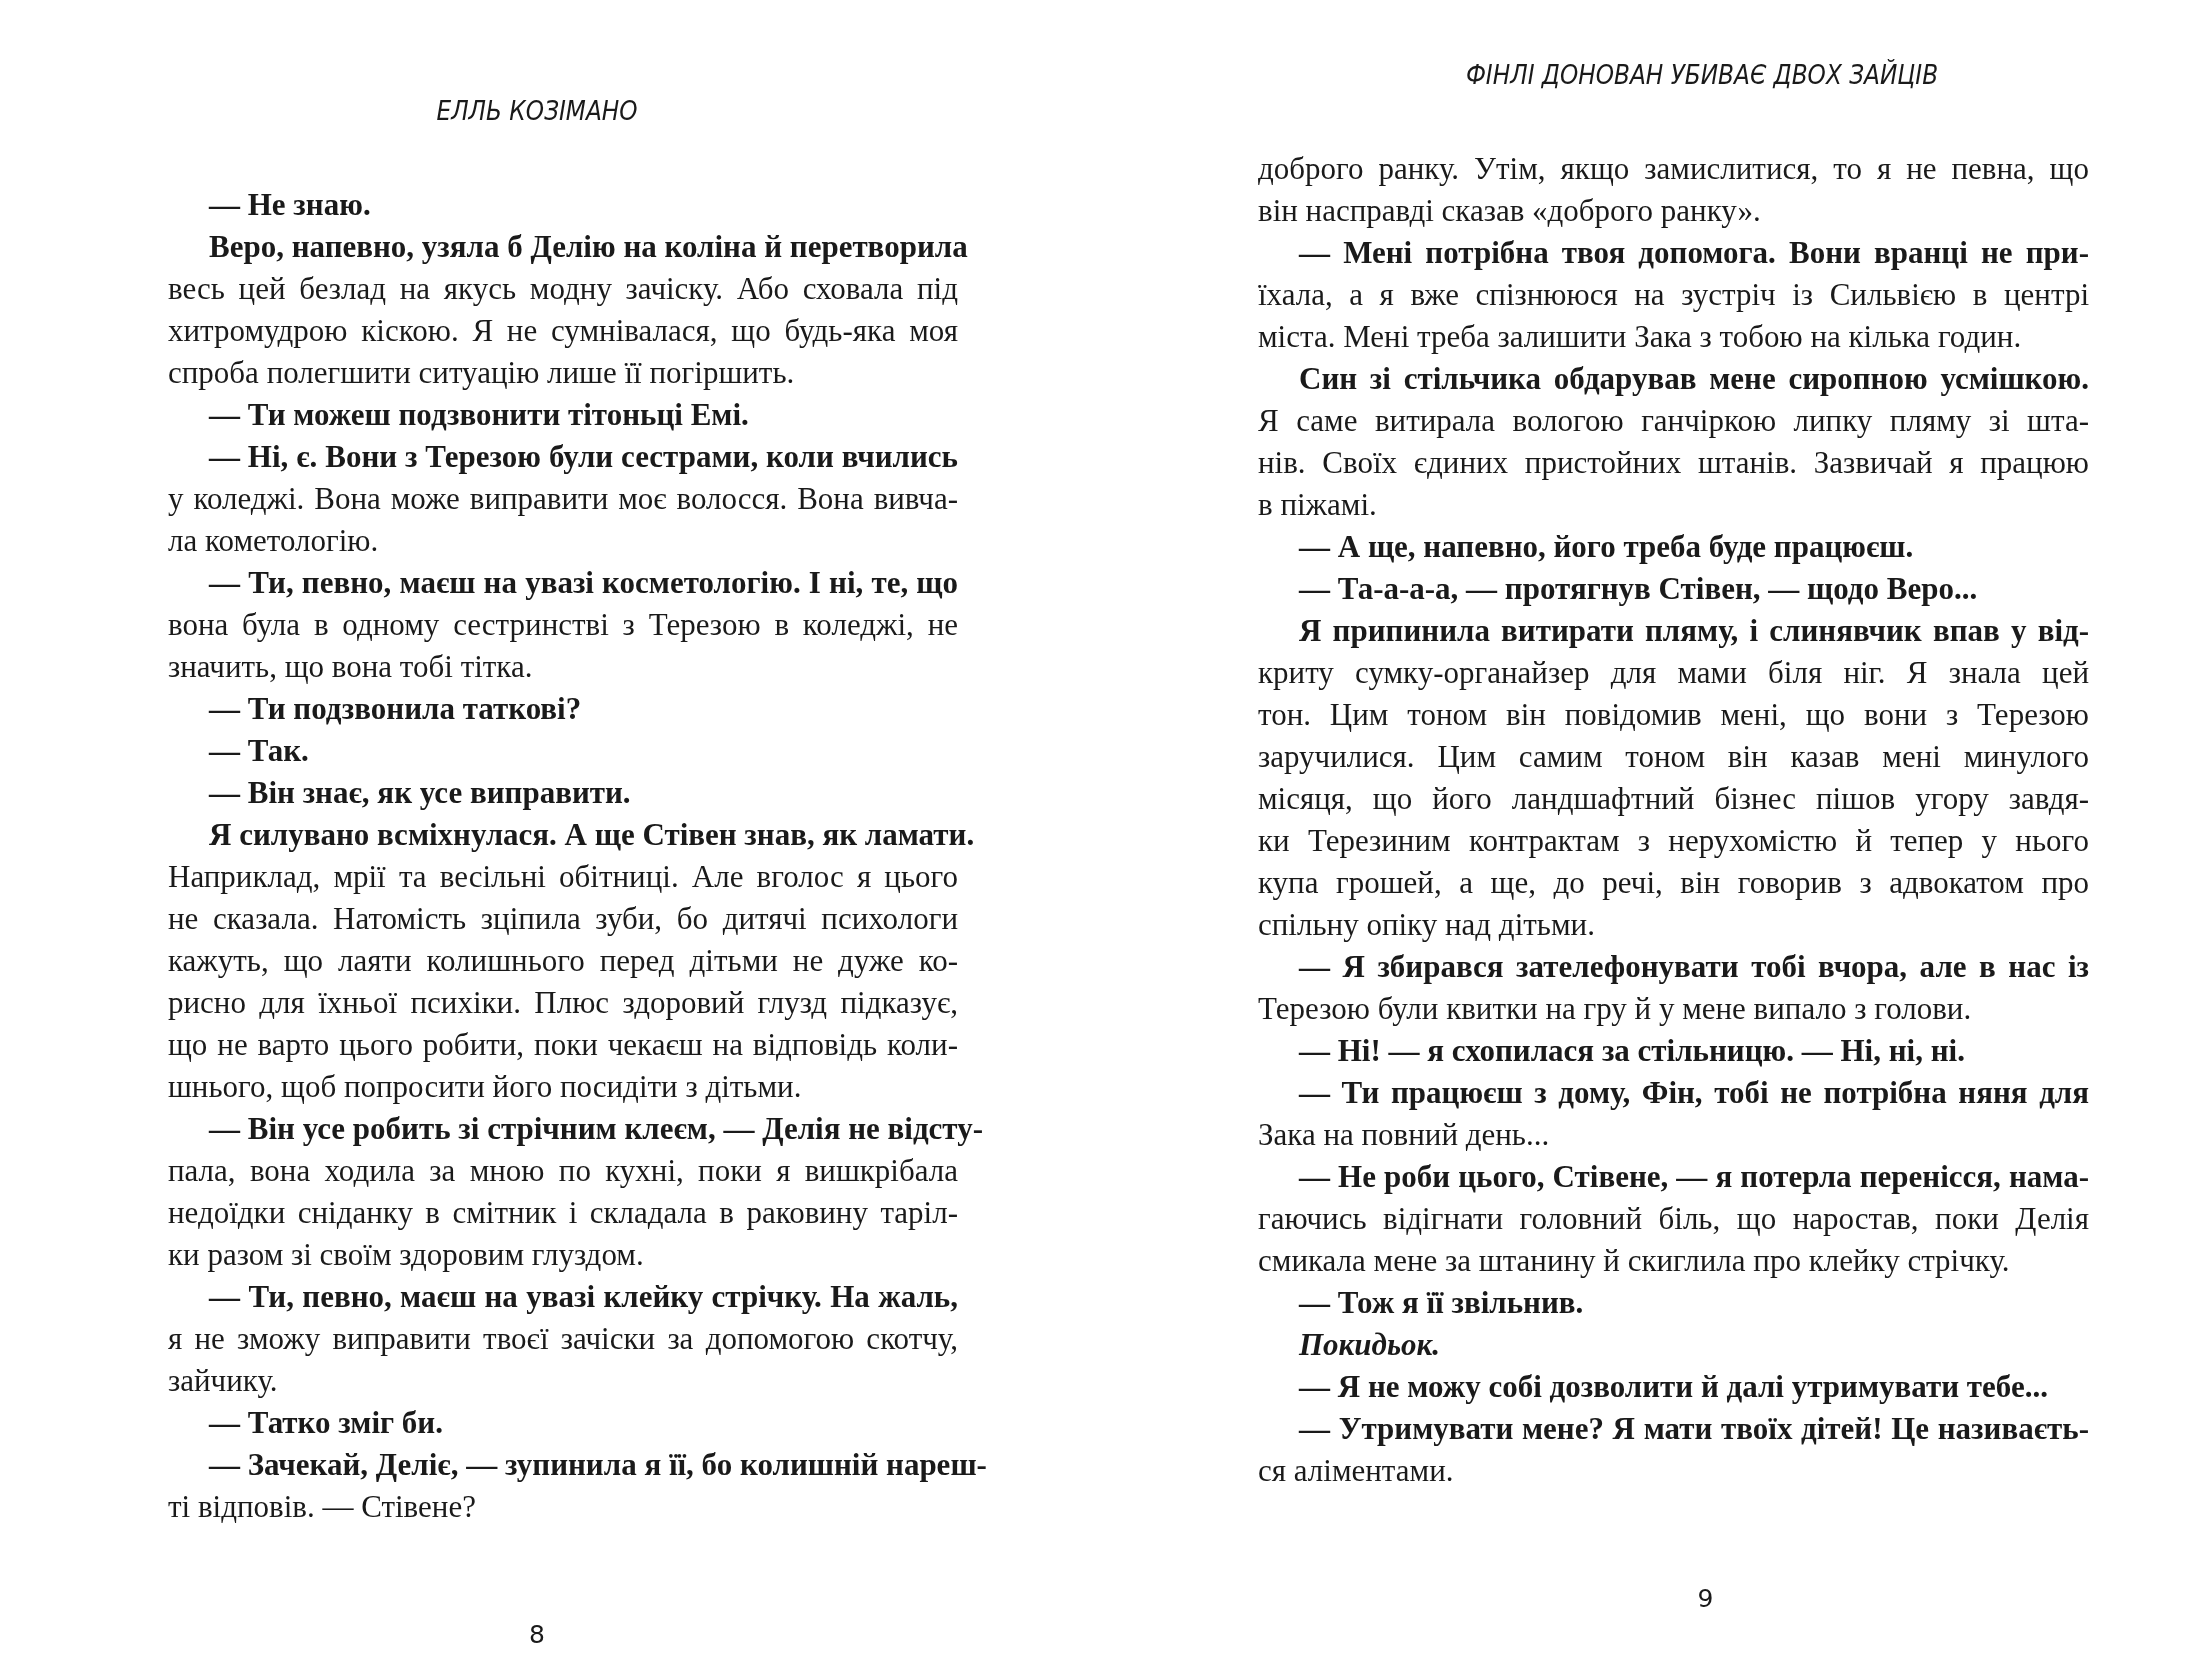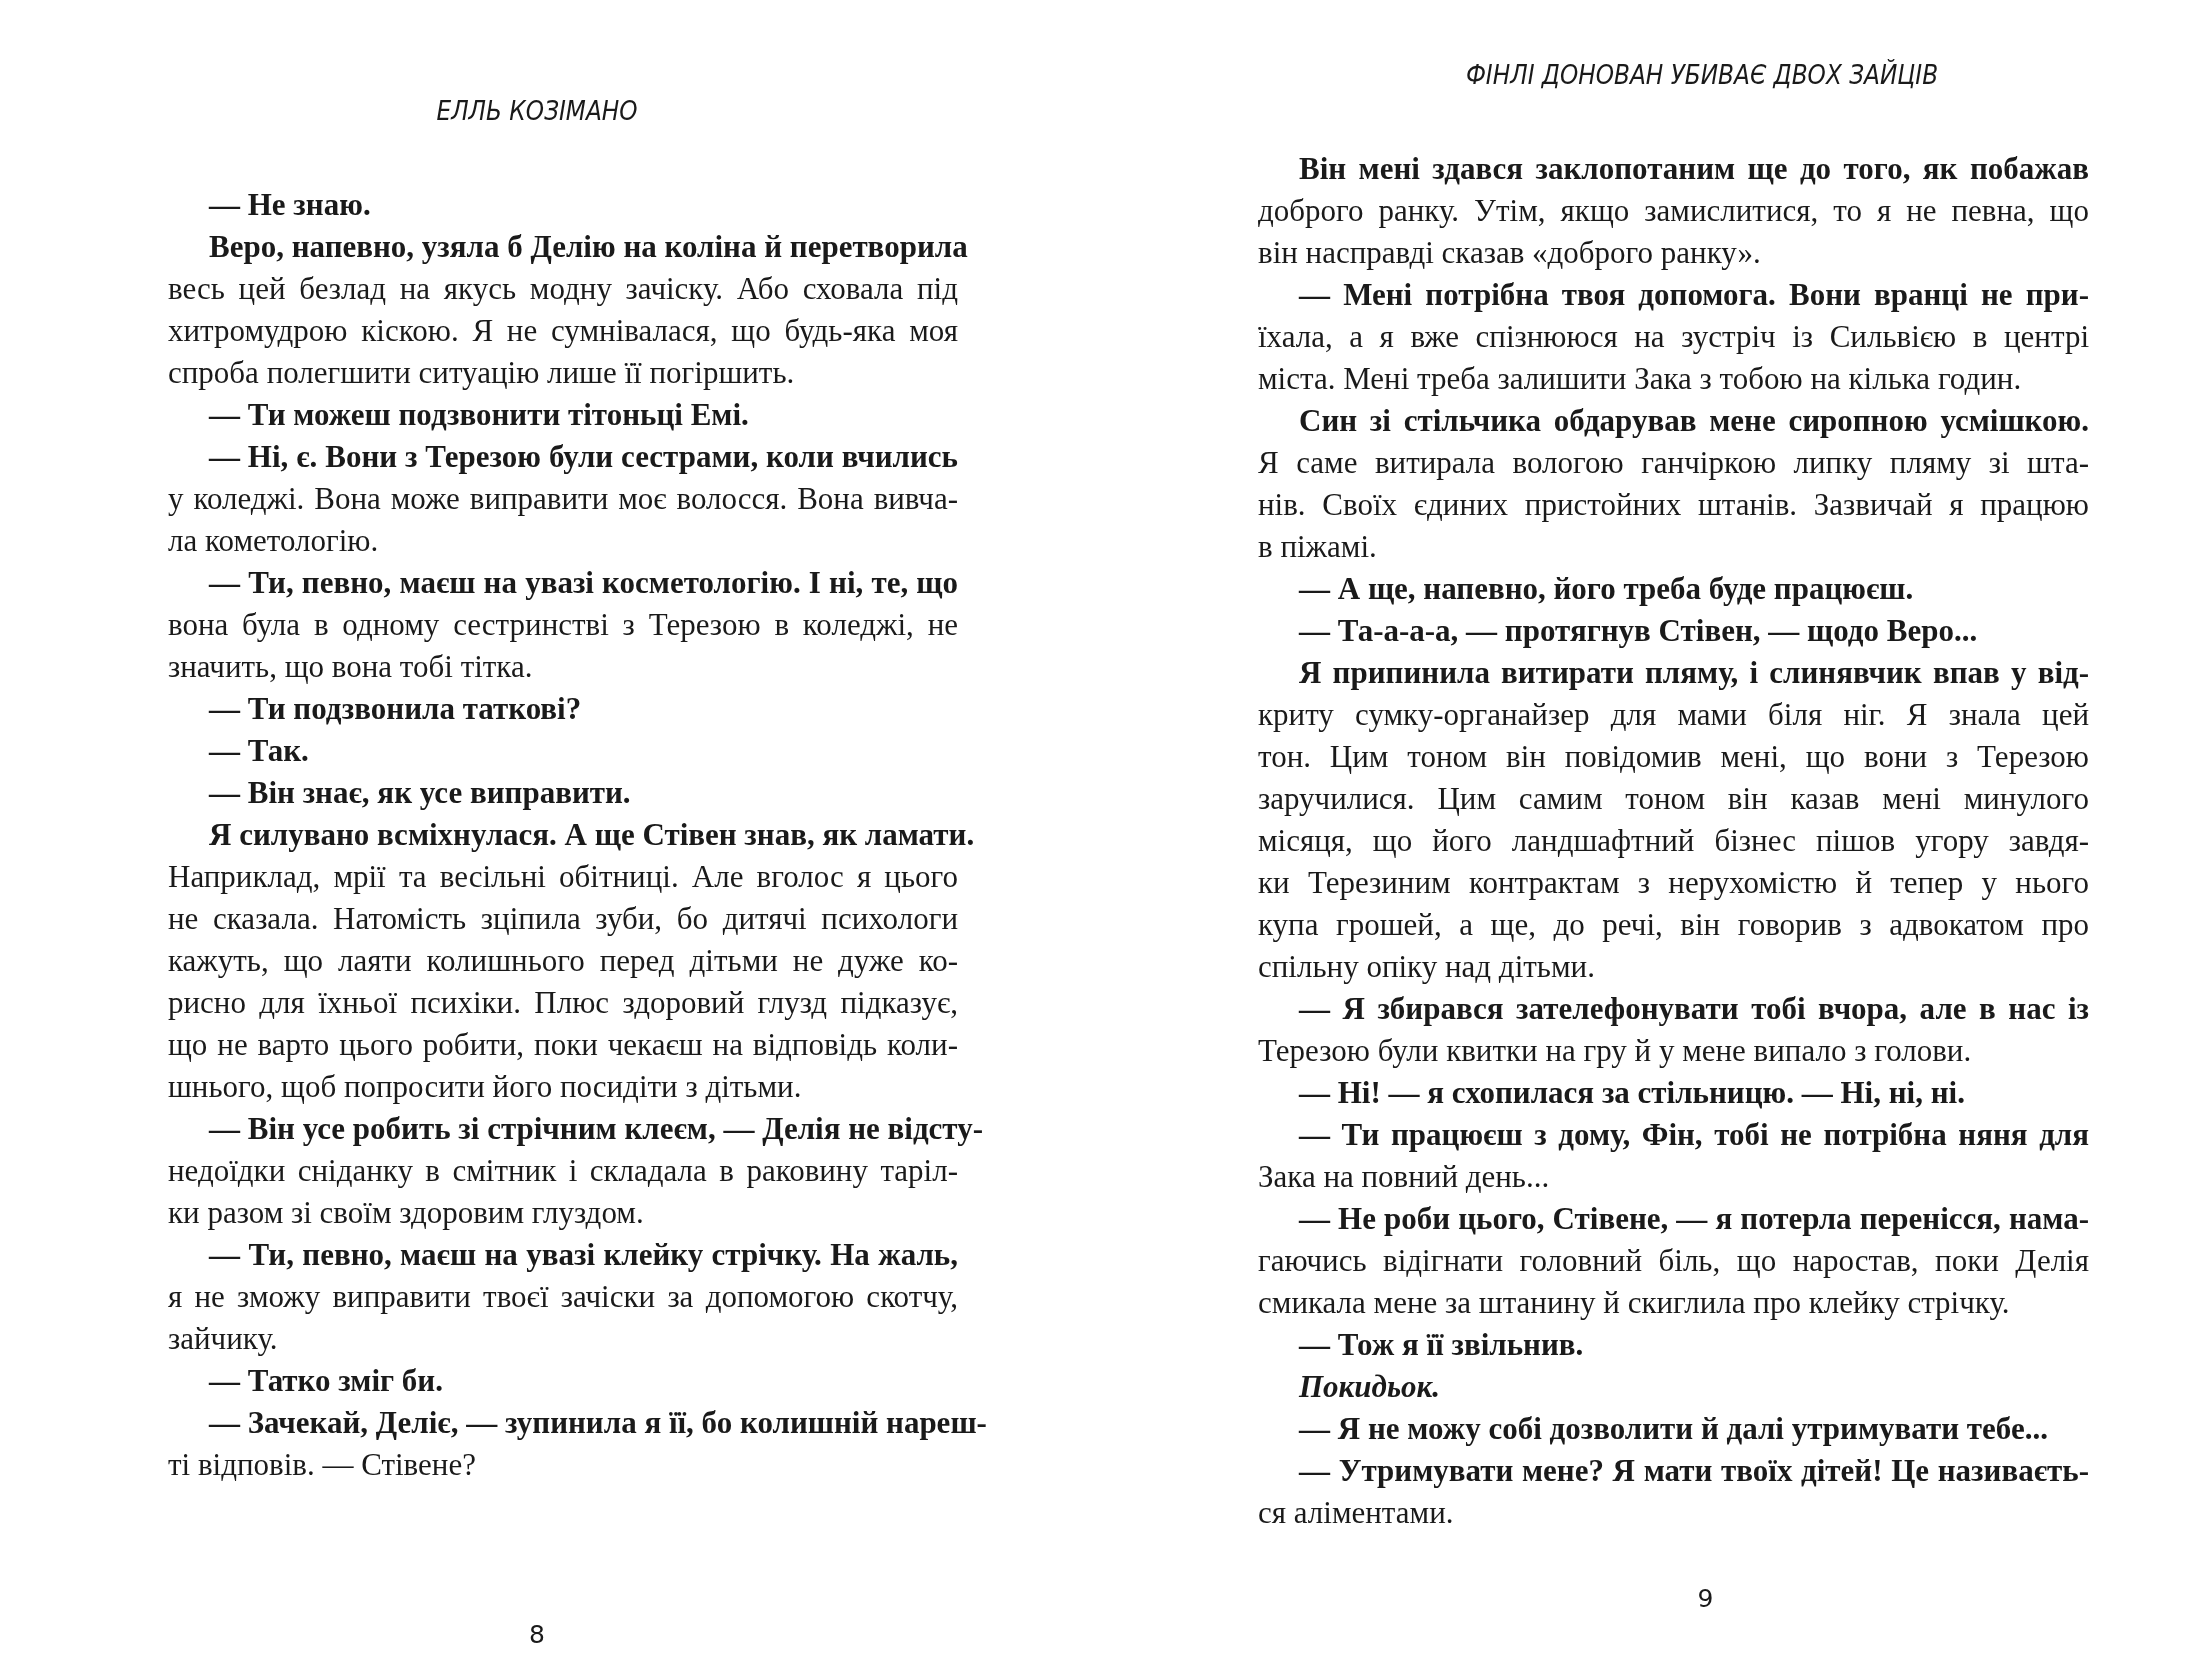--- a/index.html
+++ b/index.html
@@ -60,36 +60,36 @@
       <span class="line indent last">— Так.</span>
       <span class="line indent last">— Він знає, як усе виправити.</span>
       <span class="line indent">Я силувано всміхнулася. А ще Стівен знав, як ламати.</span>
       <span class="line">Наприклад, мрії та весільні обітниці. Але вголос я цього</span>
       <span class="line">не сказала. Натомість зціпила зуби, бо дитячі психологи</span>
       <span class="line">кажуть, що лаяти колишнього перед дітьми не дуже ко-</span>
       <span class="line">рисно для їхньої психіки. Плюс здоровий глузд підказує,</span>
       <span class="line">що не варто цього робити, поки чекаєш на відповідь коли-</span>
       <span class="line last">шнього, щоб попросити його посидіти з дітьми.</span>
       <span class="line indent">— Він усе робить зі стрічним клеєм, — Делія не відсту-</span>
+      <span class="line">пала, вона ходила за мною по кухні, поки я вишкрібала</span>
       <span class="line">недоїдки сніданку в смітник і складала в раковину таріл-</span>
       <span class="line last">ки разом зі своїм здоровим глуздом.</span>
       <span class="line indent">— Ти, певно, маєш на увазі клейку стрічку. На жаль,</span>
       <span class="line">я не зможу виправити твоєї зачіски за допомогою скотчу,</span>
       <span class="line last">зайчику.</span>
       <span class="line indent last">— Татко зміг би.</span>
       <span class="line indent">— Зачекай, Деліє, — зупинила я її, бо колишній нареш-</span>
       <span class="line last">ті відповів. — Стівене?</span>
     </div>
   <div class="page-number">8</div>
 </div>
 
 <div class="page right">
   <div class="running-head">ФІНЛІ ДОНОВАН УБИВАЄ ДВОХ ЗАЙЦІВ</div>
   <div class="body-text">
-      <span class="line indent">Він мені здався заклопотаним ще до того, як побажав</span>
       <span class="line">доброго ранку. Утім, якщо замислитися, то я не певна, що</span>
       <span class="line last">він насправді сказав «доброго ранку».</span>
       <span class="line indent">— Мені потрібна твоя допомога. Вони вранці не при-</span>
       <span class="line">їхала, а я вже спізнююся на зустріч із Сильвією в центрі</span>
       <span class="line last">міста. Мені треба залишити Зака з тобою на кілька годин.</span>
       <span class="line indent">Син зі стільчика обдарував мене сиропною усмішкою.</span>
       <span class="line">Я саме витирала вологою ганчіркою липку пляму зі шта-</span>
       <span class="line">нів. Своїх єдиних пристойних штанів. Зазвичай я працюю</span>
       <span class="line last">в піжамі.</span>
       <span class="line indent last">— А ще, напевно, його треба буде працюєш.</span>

